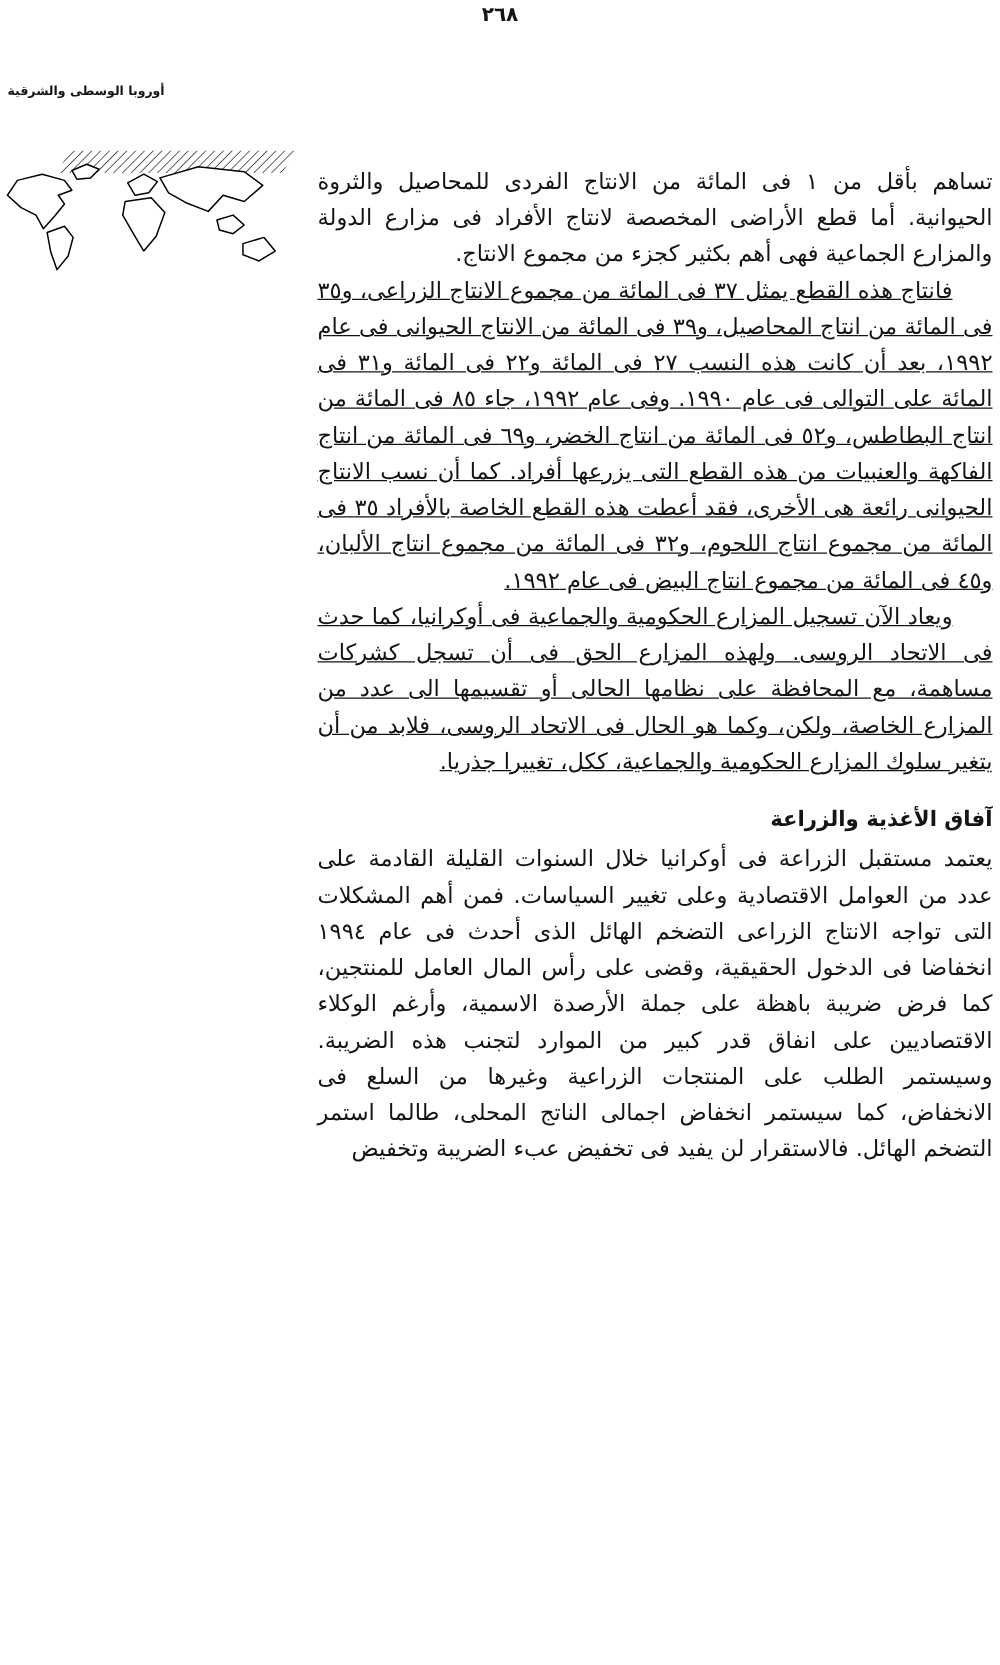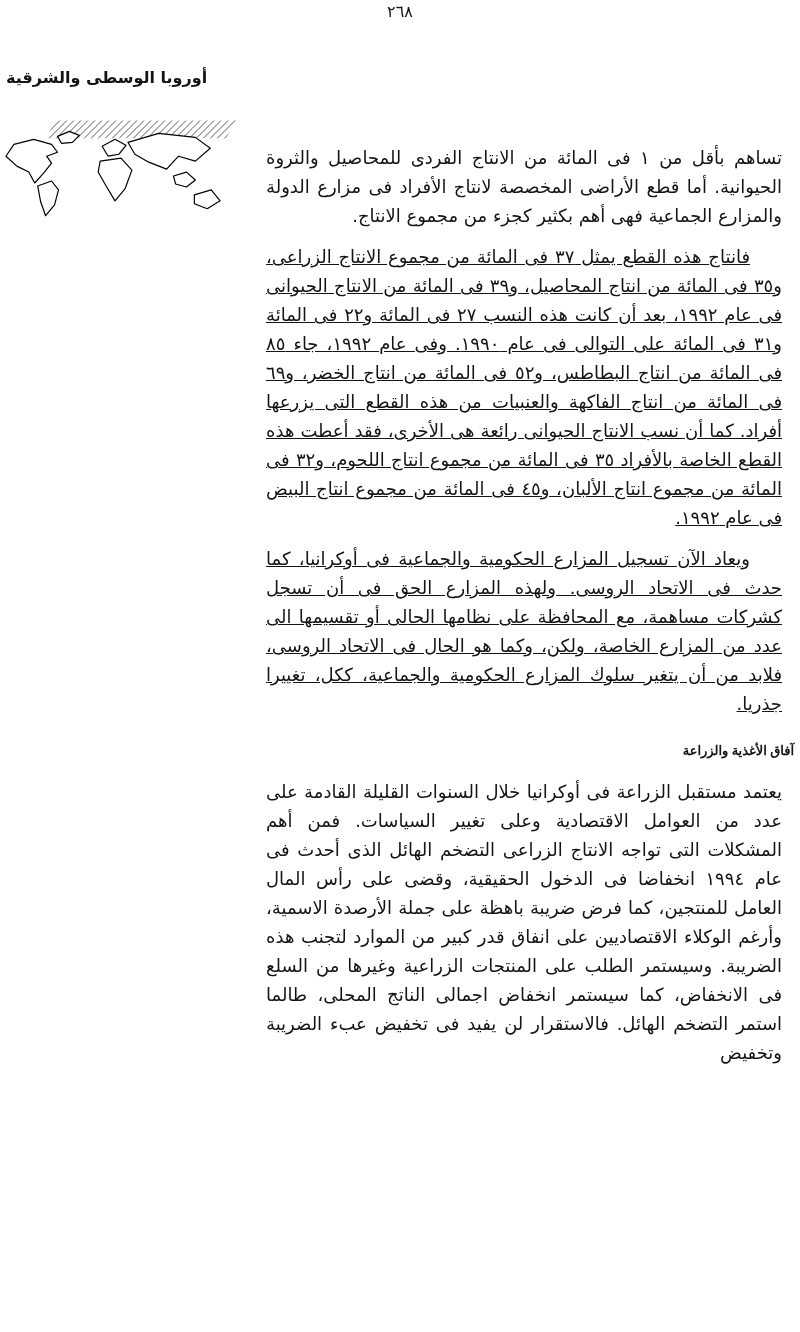--- a/index.html
+++ b/index.html
@@ -12,57 +12,56 @@
     color: #141414;
     overflow: hidden;
   }
   .page-number {
     position: absolute;
     top: 2px;
     left: 0;
     right: 0;
     text-align: center;
     font-size: 16px;
-    font-weight: normal;
+    font-weight: bold;
     letter-spacing: 1px;
   }
   .region-label {
     position: absolute;
     top: 68px;
     left: 6px;
     direction: rtl;
-    font-size: 16px;
+    font-size: 10px;
     font-weight: bold;
   }
   .map-wrap {
     position: absolute;
     top: 116px;
     left: 0;
     width: 238px;
     height: 130px;
   }
   .map-wrap svg { width: 100%; height: 100%; display: block; }
   .text-column {
     position: absolute;
     top: 131px;
     right: 6px;
     width: 540px;
     direction: rtl;
     text-align: justify;
     font-size: 18px;
     line-height: 29px;
   }
-  .text-column p { margin: 12px; }
+  .text-column p { margin: 0; }
   .text-column p.indent { text-indent: 32px; text-decoration: underline; }
   .section-heading {
-    font-size: 13px;
+    font-size: 17px;
     font-weight: bold;
     margin: 18px 0 2px 0;
     text-align: right;
-    font-family: Liberation Serif, serif;
   }
 </style>
 </head>
 <body>
 
 <div class="page">
 
   <div class="page-number">٢٦٨</div>
 
   <div class="region-label">أوروبا الوسطى والشرقية</div>

